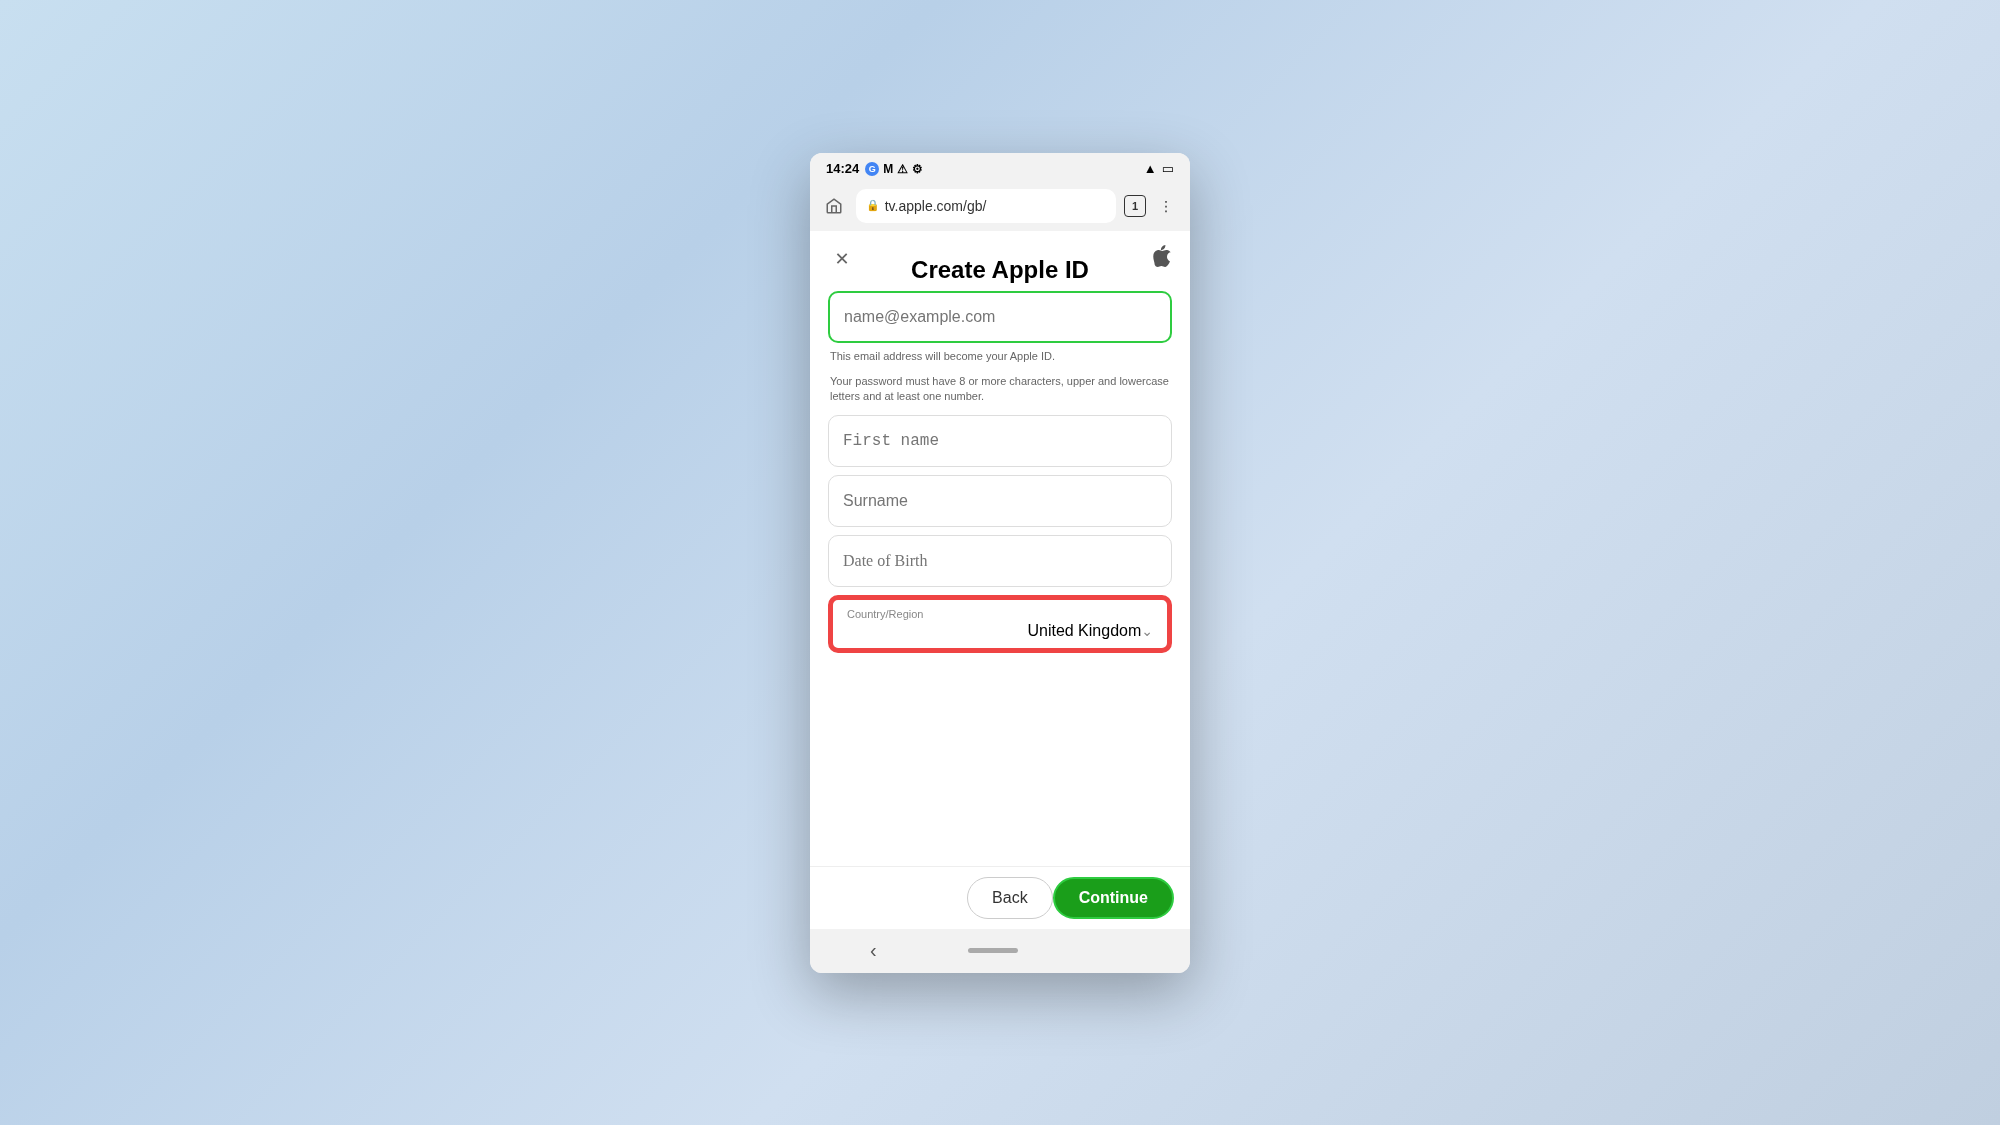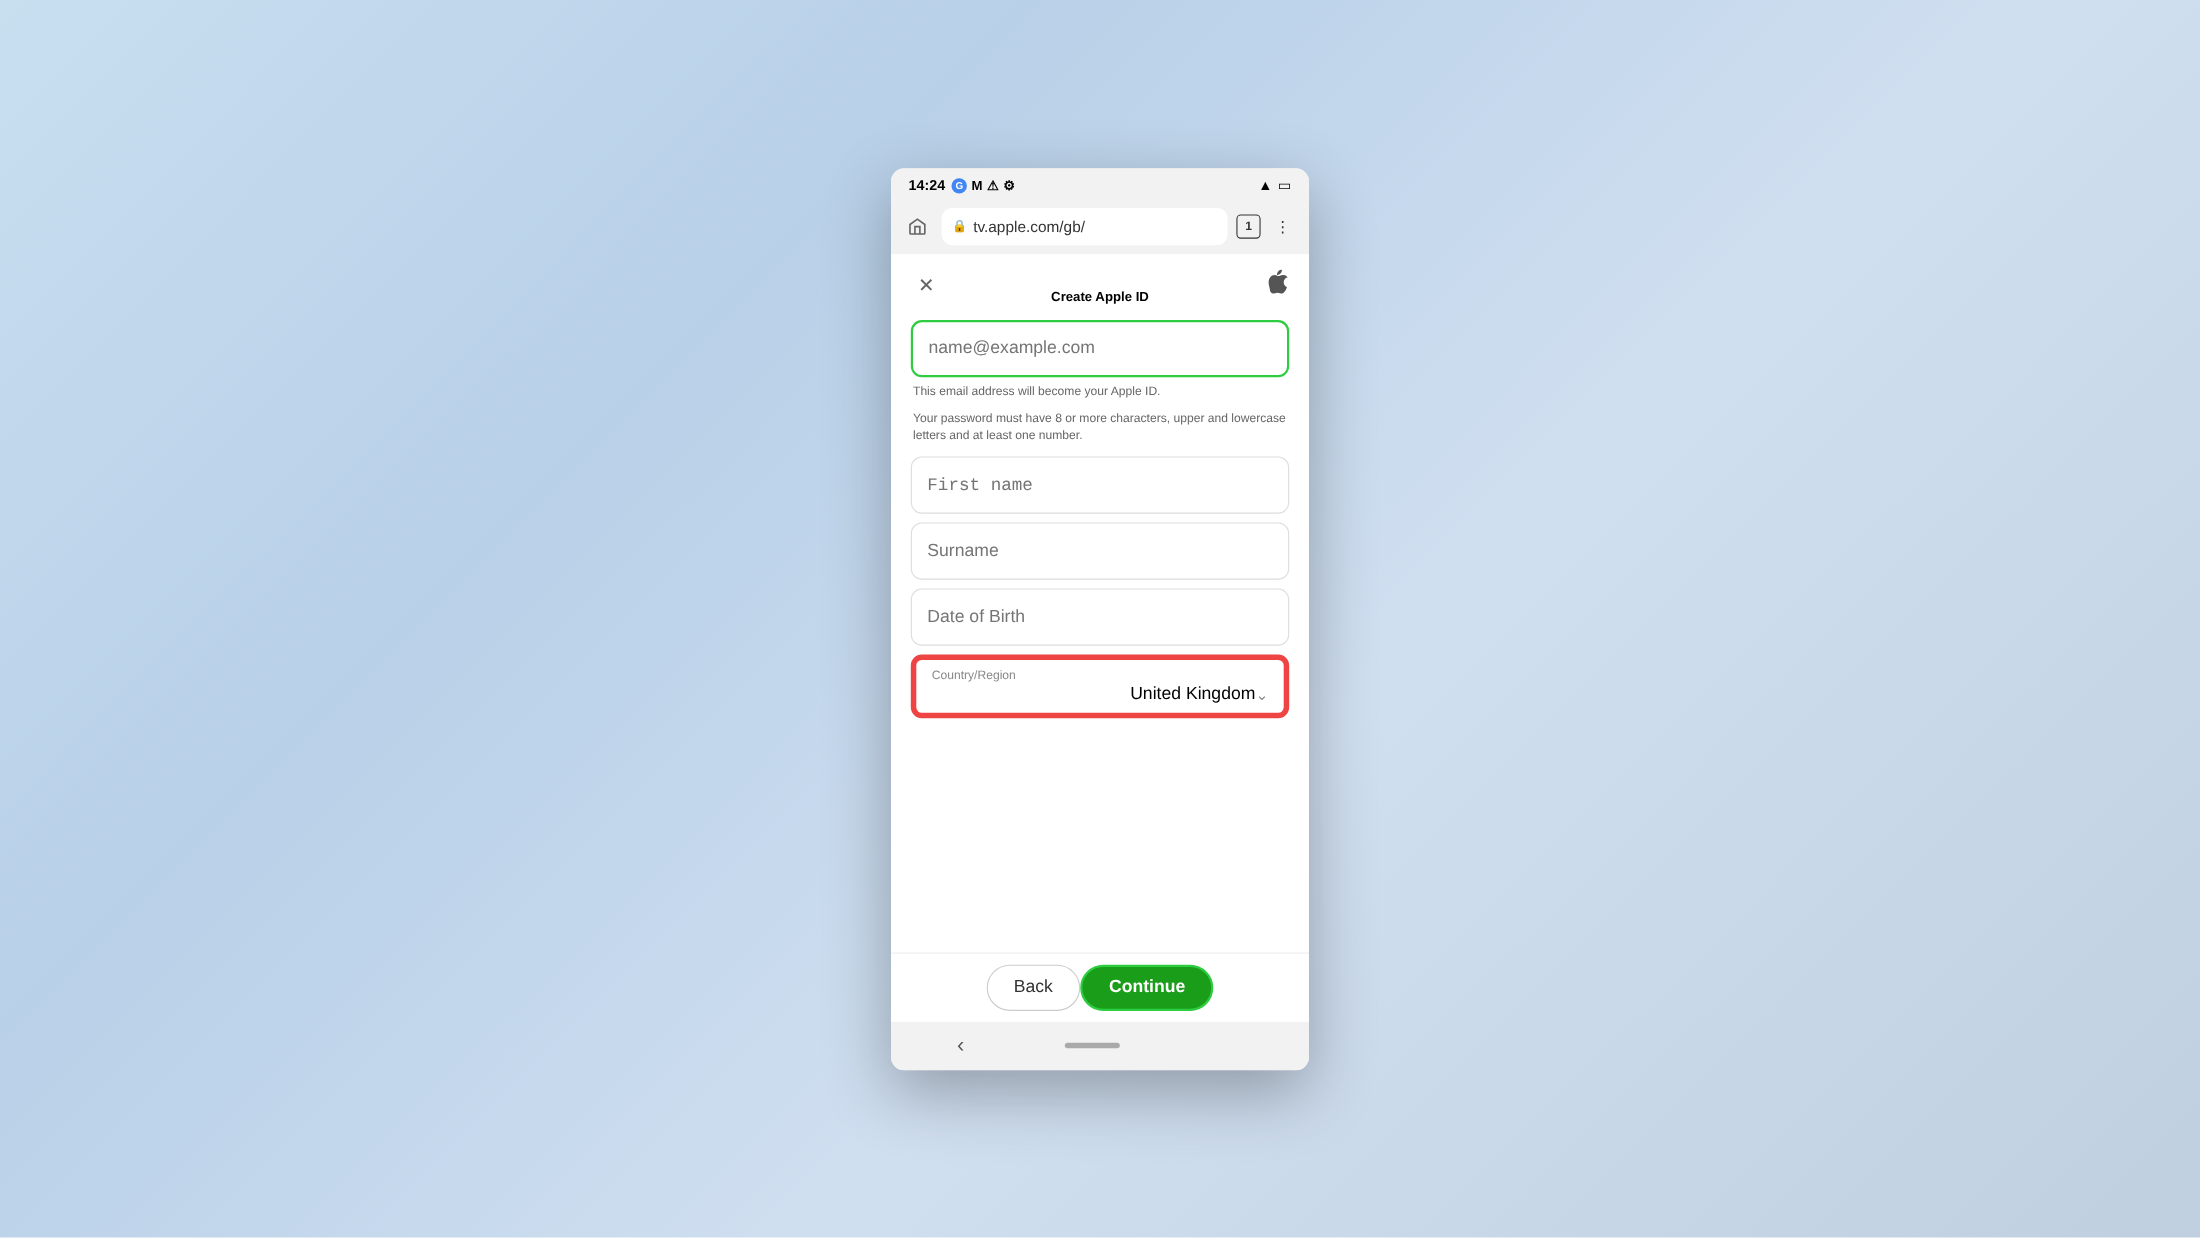--- a/index.html
+++ b/index.html
@@ -157,21 +157,21 @@
 
     .apple-logo {
       font-size: 22px;
       color: #555;
     }
 
     .modal-title {
       position: absolute;
       left: 50%;
       transform: translateX(-50%);
-      font-size: 12px;
+      font-size: 24px;
       font-weight: 700;
       color: #000;
       white-space: nowrap;
       margin-top: 22px;
     }
 
     .form-area {
       padding: 12px 18px 0;
       display: flex;
       flex-direction: column;
@@ -237,21 +237,21 @@
       font-size: 14px;
       color: #888;
     }
 
     
     .bottom-bar {
       background: white;
       padding: 10px 16px 10px;
       display: flex;
       align-items: center;
-      justify-content: center;
+      justify-content: flex-end;
       border-top: 1px solid #eee;
       flex-shrink: 0;
     }
 
     .back-btn {
       height: 42px;
       padding: 0 24px;
       background: white;
       border: 1px solid #ccc;
       border-radius: 21px;
@@ -364,21 +364,21 @@
 
       <input type="email" class="input-field highlighted" placeholder="name@example.com" style="">
       <p class="hint-text">This email address will become your Apple ID.</p>
 
       <p class="hint-text">Your password must have 8 or more characters, upper and lowercase letters and at least one number.</p>
 
       <input type="text" class="input-field" style="margin-bottom: 8px; font-family: Liberation Mono, monospace;" placeholder="First name">
 
       <input type="text" class="input-field" style="margin-bottom: 8px;" placeholder="Surname">
 
-      <input type="text" class="input-field" style="margin-bottom: 8px;" placeholder="Date of Birth">
+      <input type="text" class="input-field" style="margin-bottom: 8px; font-family: Liberation Serif, serif;" placeholder="Date of Birth">
 
       <div class="country-field">
         <span class="country-label">Country/Region</span>
         <div class="country-value-row">
           <span class="country-value">United Kingdom</span>
           <span class="chevron">⌄</span>
         </div>
       </div>
     </div>
   </div>

